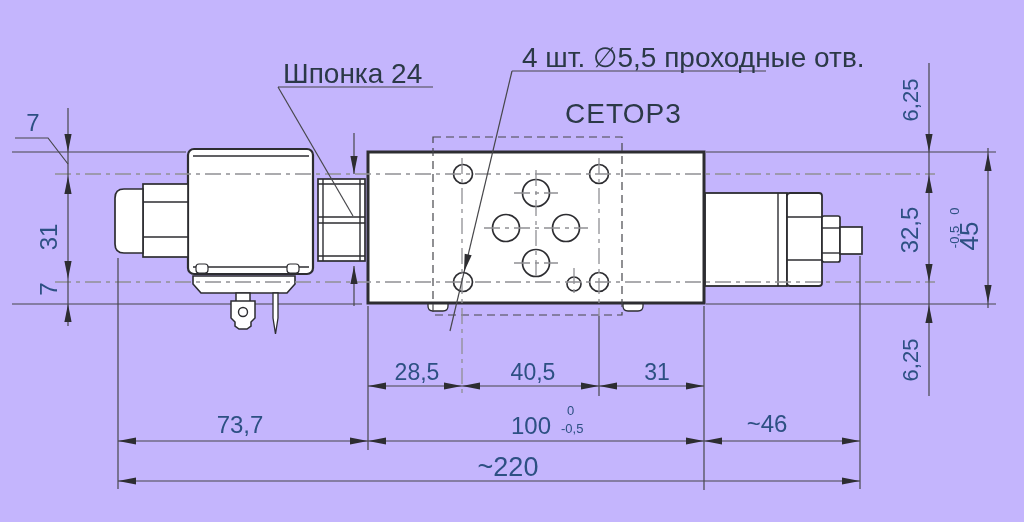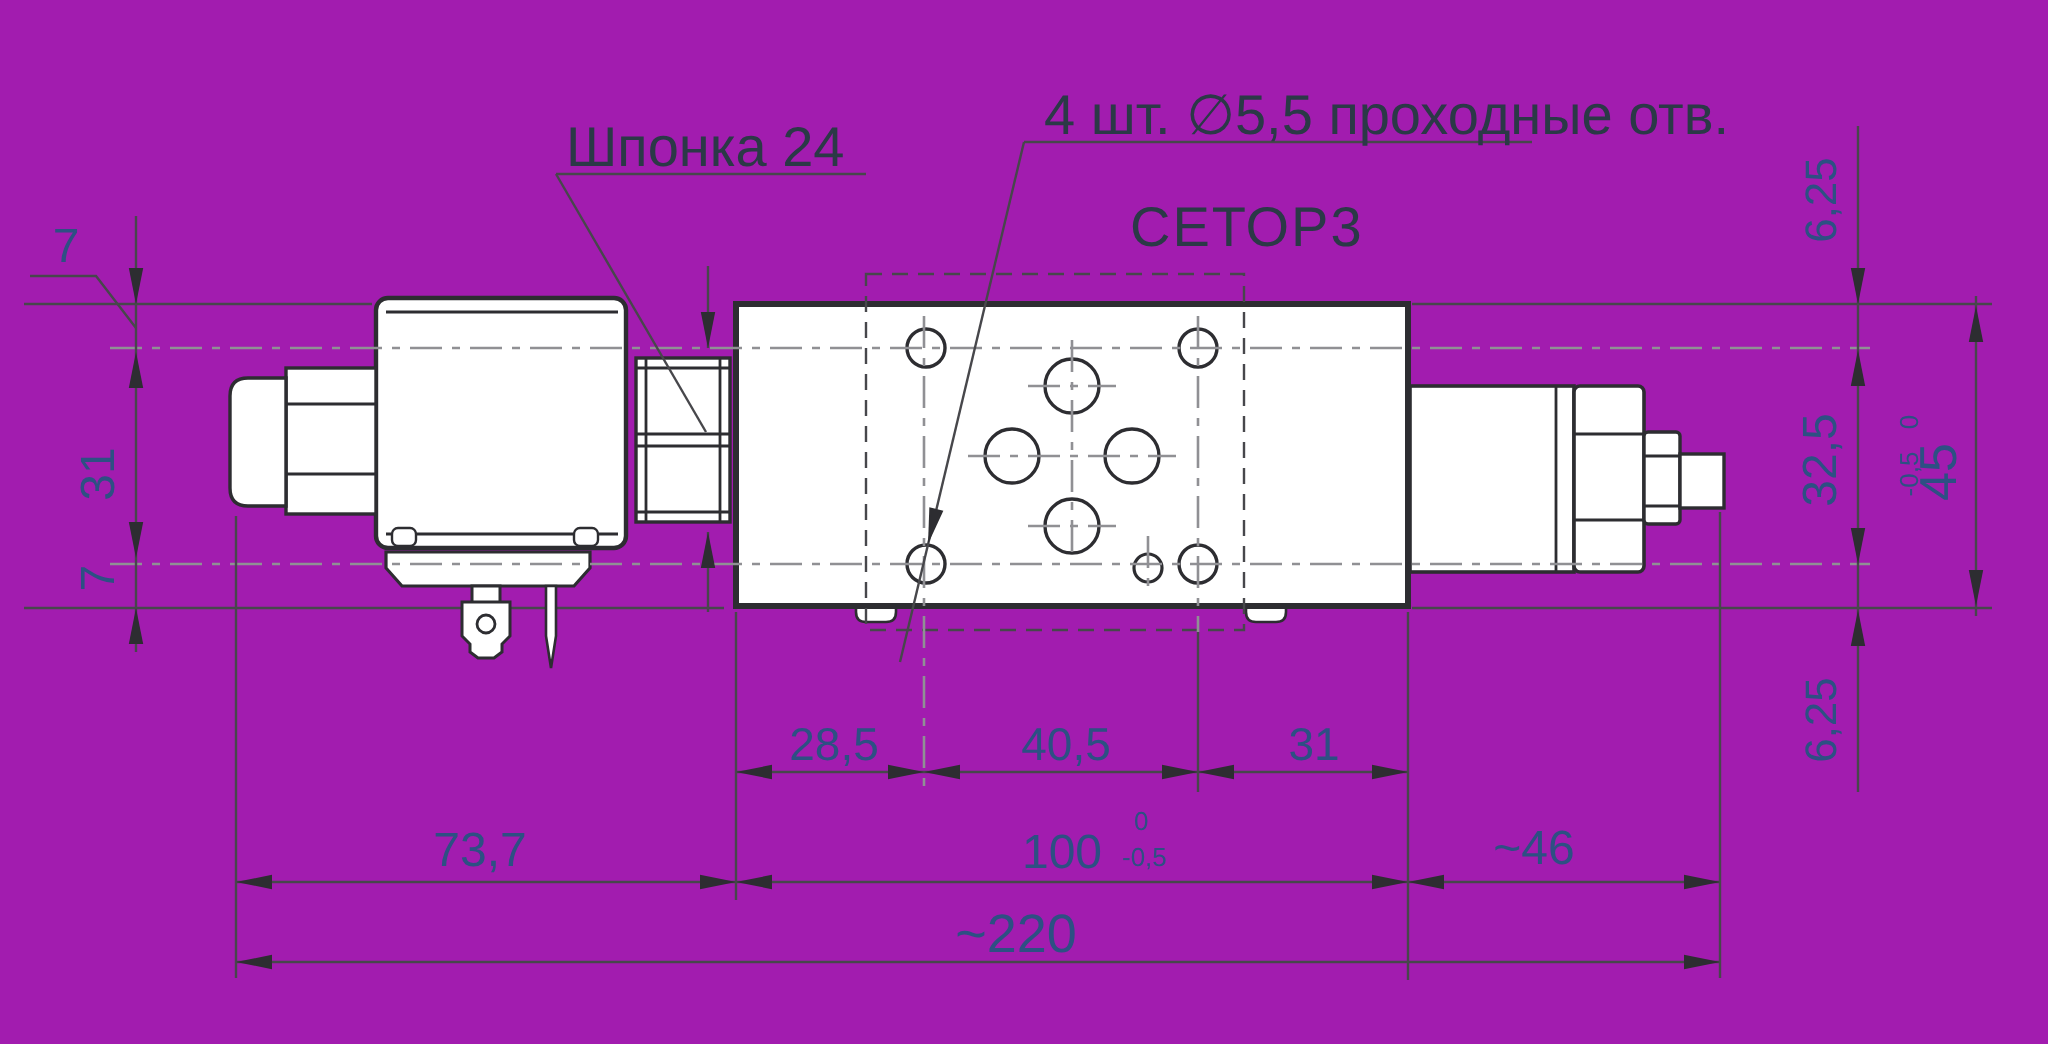--- a/index.html
+++ b/index.html
@@ -1,19 +1,19 @@
 <!DOCTYPE html>
 <html><head>
 <meta charset="utf-8">
 <style>
   html,body{margin:0;padding:0;background:#ffffff;}
   .stage{
     position:relative;
     width:1024px;height:522px;
-    background:#a21caf;
+    background:#c4b5fd;
     font-family:"Liberation Sans", sans-serif;
     overflow:hidden;
     text-decoration:underline;
   }
   svg{display:block;}
   text{
     font-family:"Liberation Sans", sans-serif;
     fill:#2d5083;
   }
   .lbl{fill:#2b3947;}

